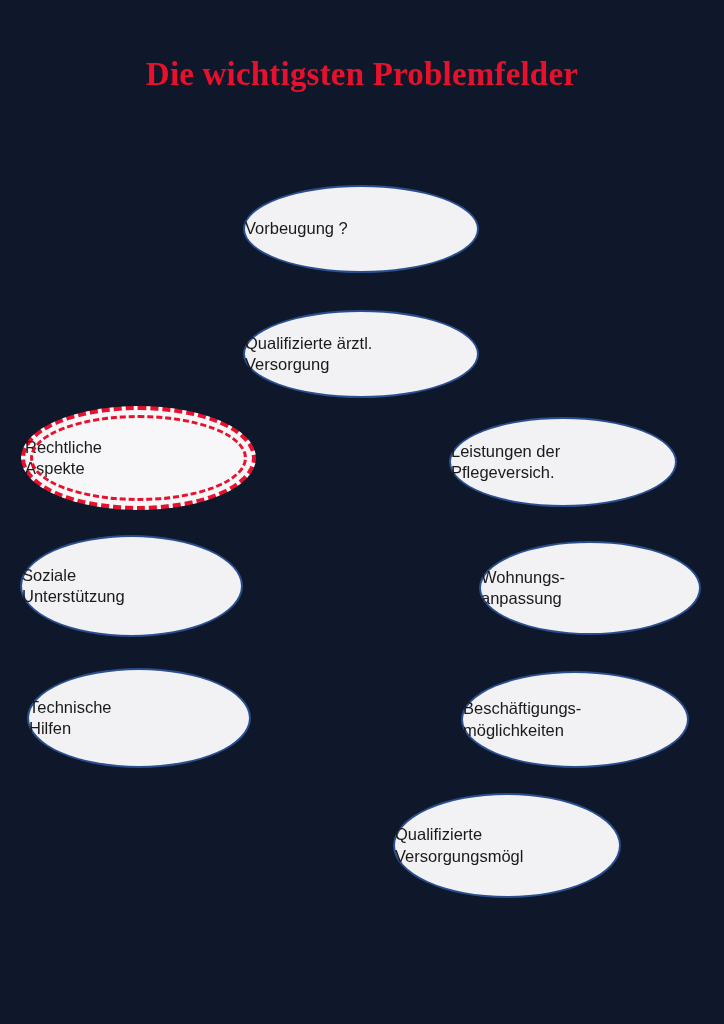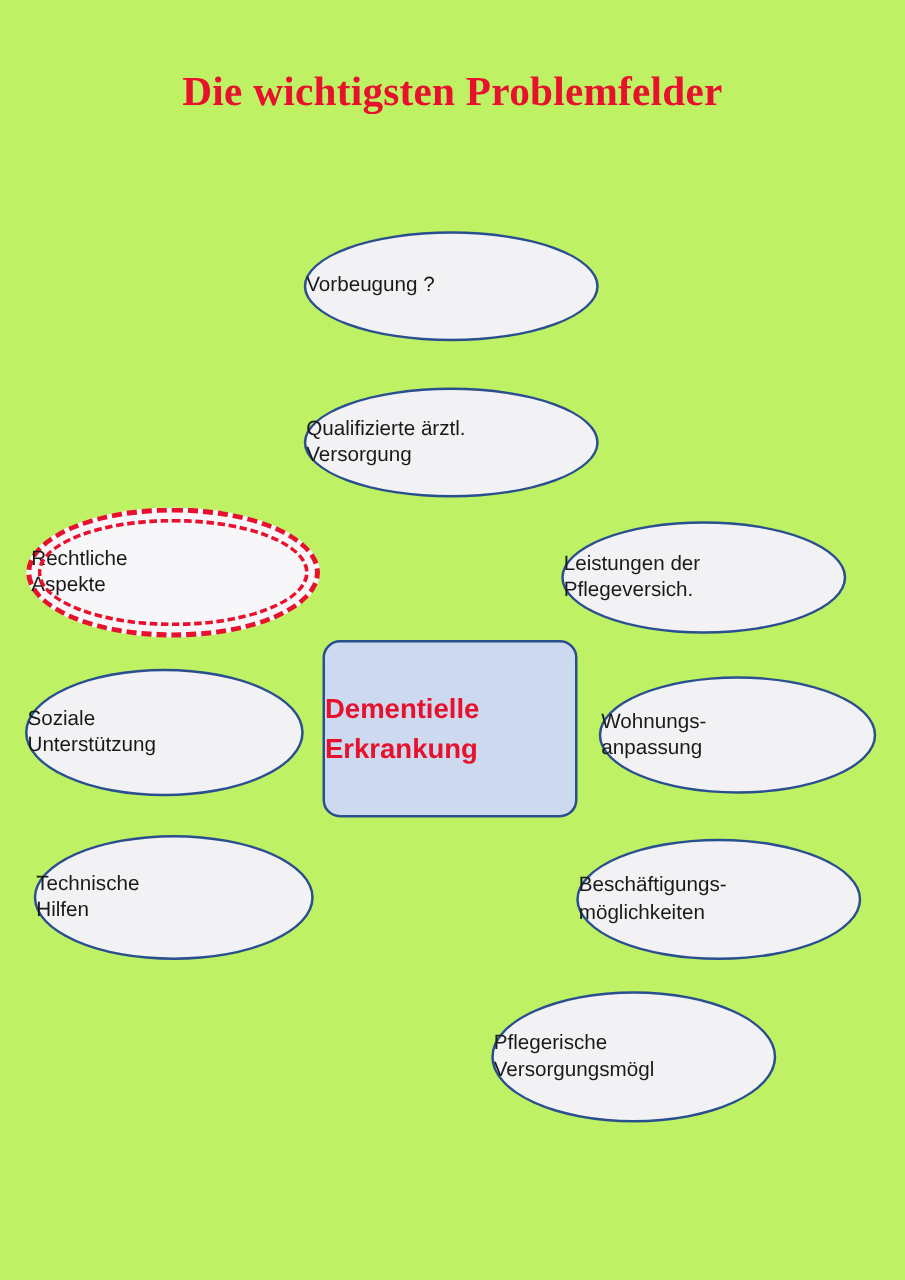--- a/index.html
+++ b/index.html
@@ -11,21 +11,21 @@
     height: 1024px;
     background: #fdeec4;
     font-family: "Liberation Sans", sans-serif;
     position: relative;
     overflow: hidden;
   }
   #page {
     position: relative;
     width: 724px;
     height: 1024px;
-    background: #bef264;
+    background: #0f172a;
   }
   .title {
     position: absolute;
     left: 0;
     top: 56px;
     width: 724px;
     text-align: center;
     font-family: "Liberation Serif", serif;
     font-weight: bold;
     font-size: 33px;
@@ -102,39 +102,35 @@
   <div class="node ellipse" style="left:449px; top:417px; width:228px; height:90px;">
     <span>Leistungen der
 Pflegeversich.</span>
   </div>
 
   <div class="node ellipse" style="left:20px; top:535px; width:223px; height:102px;">
     <span>Soziale
 Unterstützung</span>
   </div>
 
-  <div class="node center-node" style="left:258px; top:512px; width:204px; height:142px;">
-    <span>Dementielle
-Erkrankung</span>
-  </div>
 
   <div class="node ellipse" style="left:479px; top:541px; width:222px; height:94px;">
     <span>Wohnungs-
 anpassung</span>
   </div>
 
   <div class="node ellipse" style="left:27px; top:668px; width:224px; height:100px;">
     <span>Technische
 Hilfen</span>
   </div>
 
   <div class="node ellipse" style="left:461px; top:671px; width:228px; height:97px;">
     <span>Beschäftigungs-
 möglichkeiten</span>
   </div>
 
 
   <div class="node ellipse" style="left:393px; top:793px; width:228px; height:105px;">
-    <span>Pflegerische
+    <span>Qualifizierte
 Versorgungsmögl</span>
   </div>
 
 </div>
 
 </body></html>

